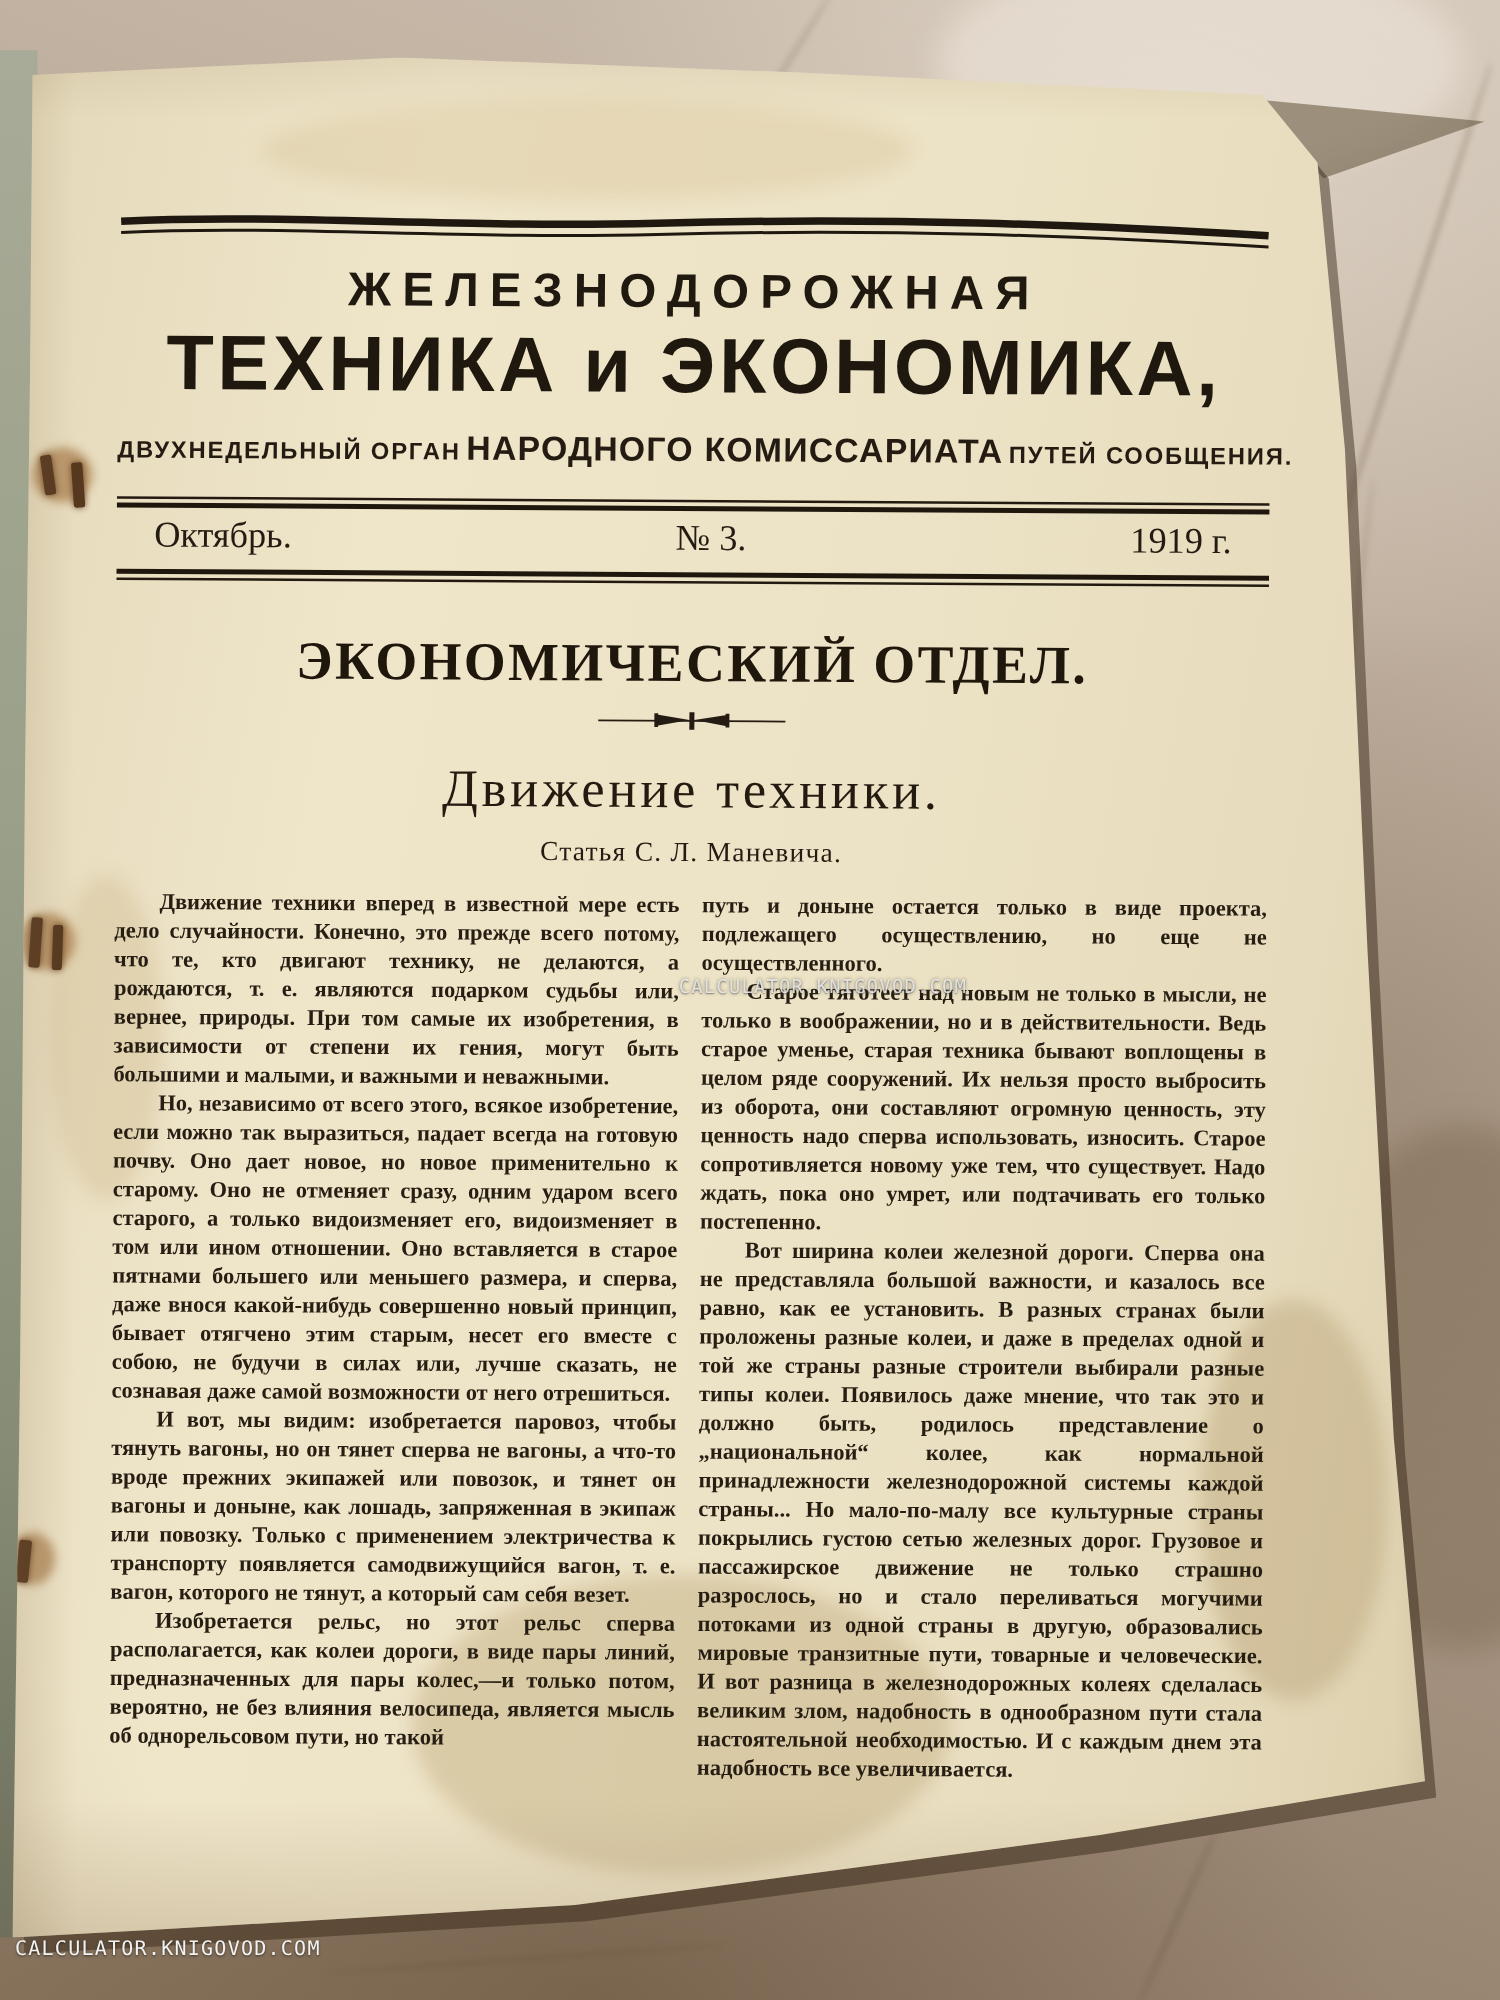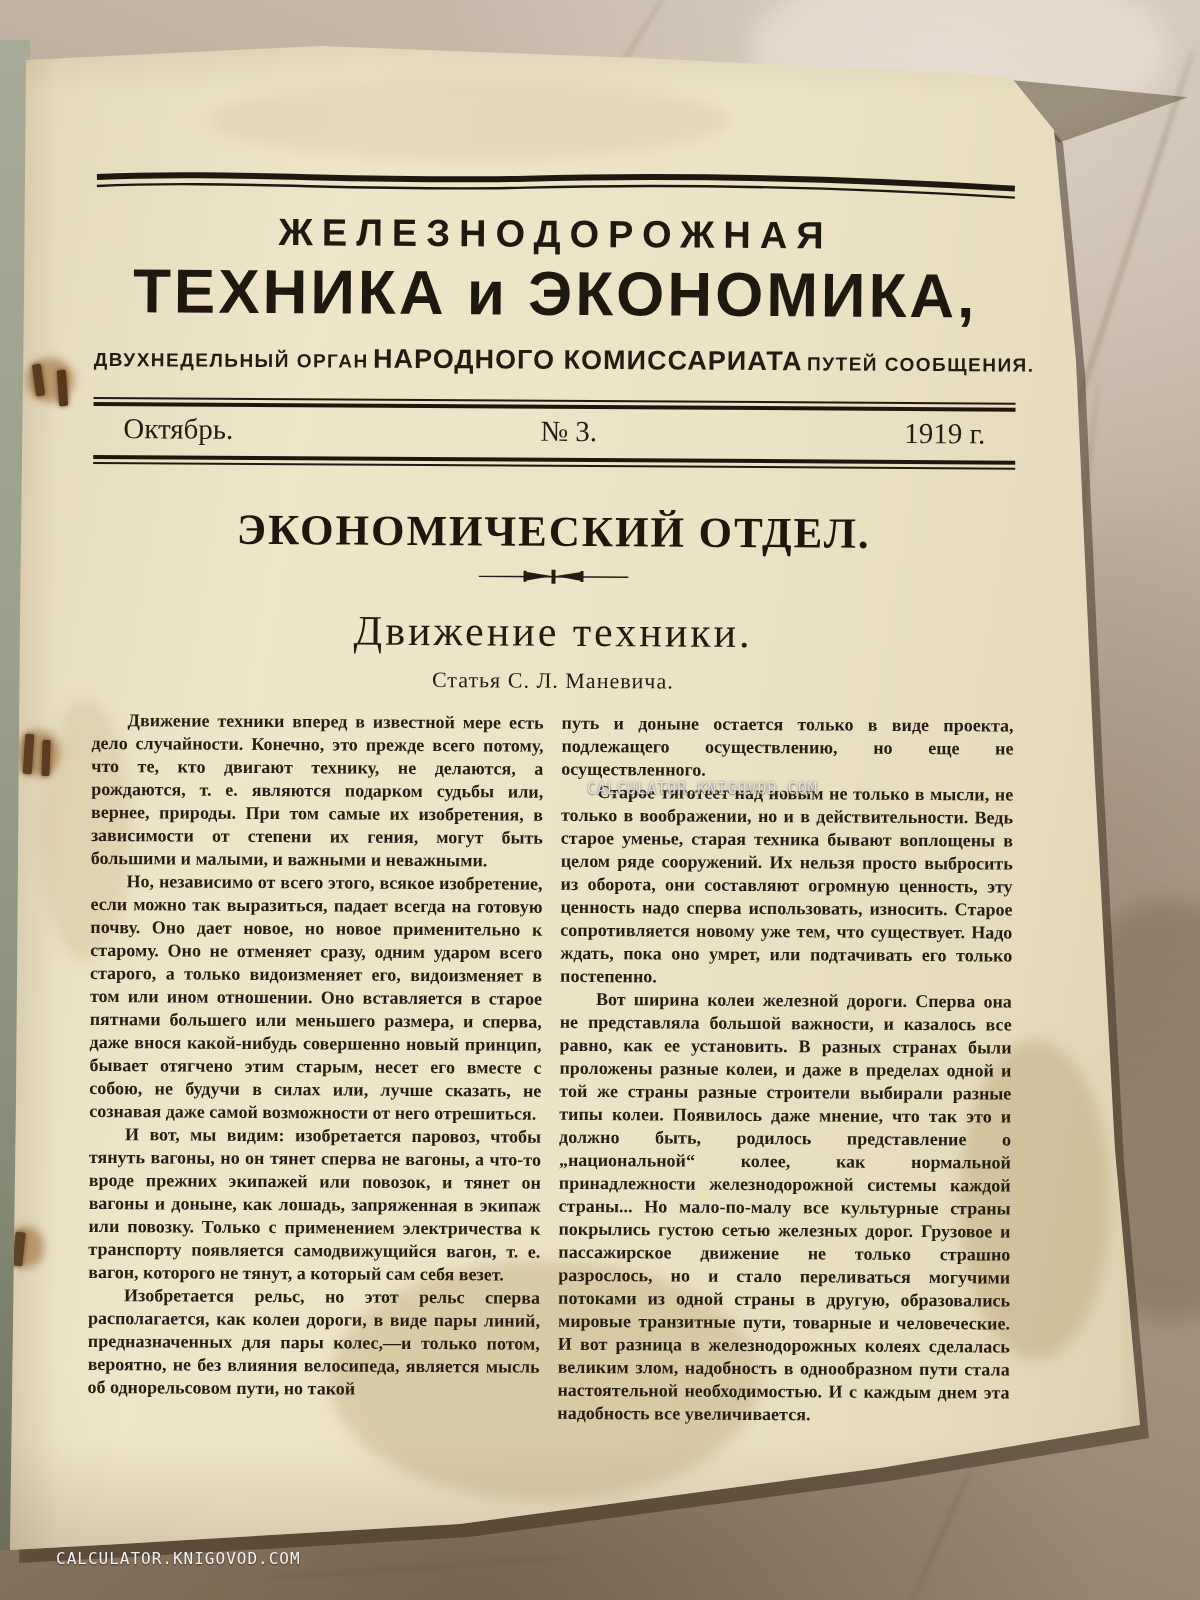--- a/index.html
+++ b/index.html
@@ -69,21 +69,21 @@
     font-size:42px;letter-spacing:3px;color:#241b10;}
   .byline{margin-top:12px;text-align:center;font-size:22px;letter-spacing:1px;}
 
   .columns{display:flex;gap:18px;margin-top:18px;}
   .col{flex:1;font-size:18px;font-weight:bold;line-height:23px;
     text-align:justify;color:#261e12;}
   .col p{margin:0;text-indent:36px;}
   .col p.cont{text-indent:0;}
 
   
-  .wm{position:absolute;font-family:"DejaVu Sans Mono",monospace;white-space:nowrap;margin-left:44px;}
+  .wm{position:absolute;font-family:"DejaVu Sans Mono",monospace;white-space:nowrap;}
   .wm-center{left:543px;top:780px;font-size:15px;letter-spacing:1px;
     color:rgba(240,240,240,0.85);text-shadow:0 0 3px rgba(70,70,70,0.65),0 1px 1px rgba(40,40,40,0.4);}
   .wm-bottom{left:12px;top:1549px;font-size:16px;letter-spacing:1px;color:#f2f2f2;
     text-shadow:0 1px 2px rgba(0,0,0,0.55);}
 </style>
 </head>
 <body>
 
 <div class="scene">
 

